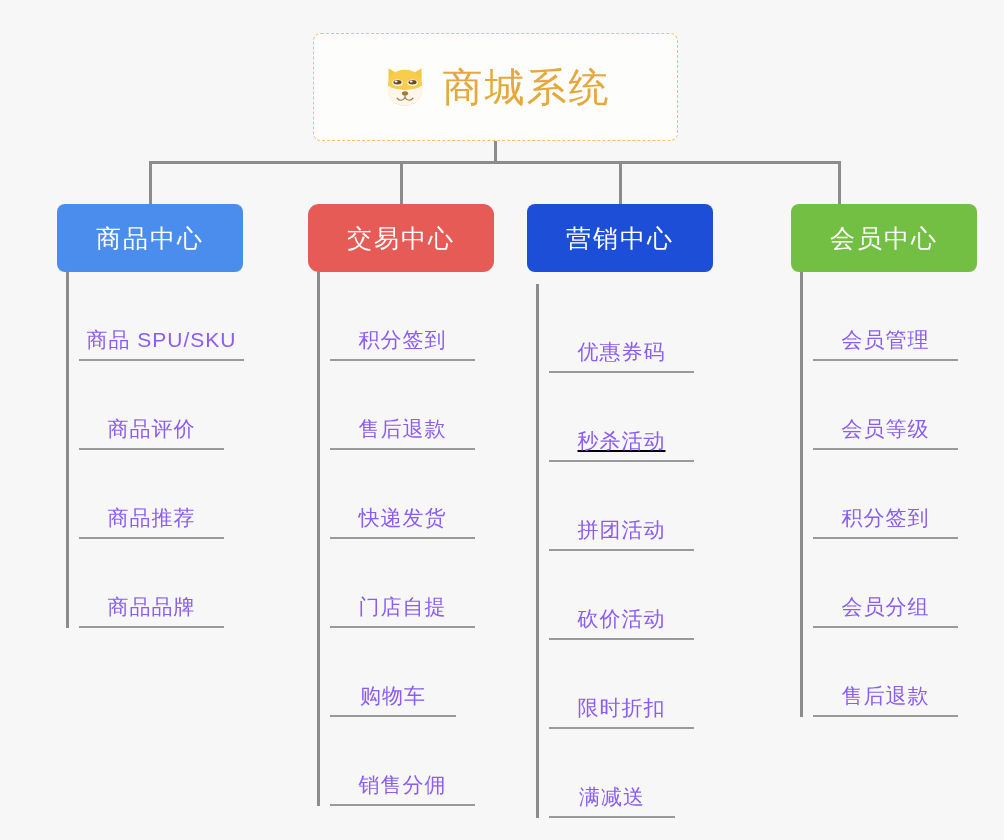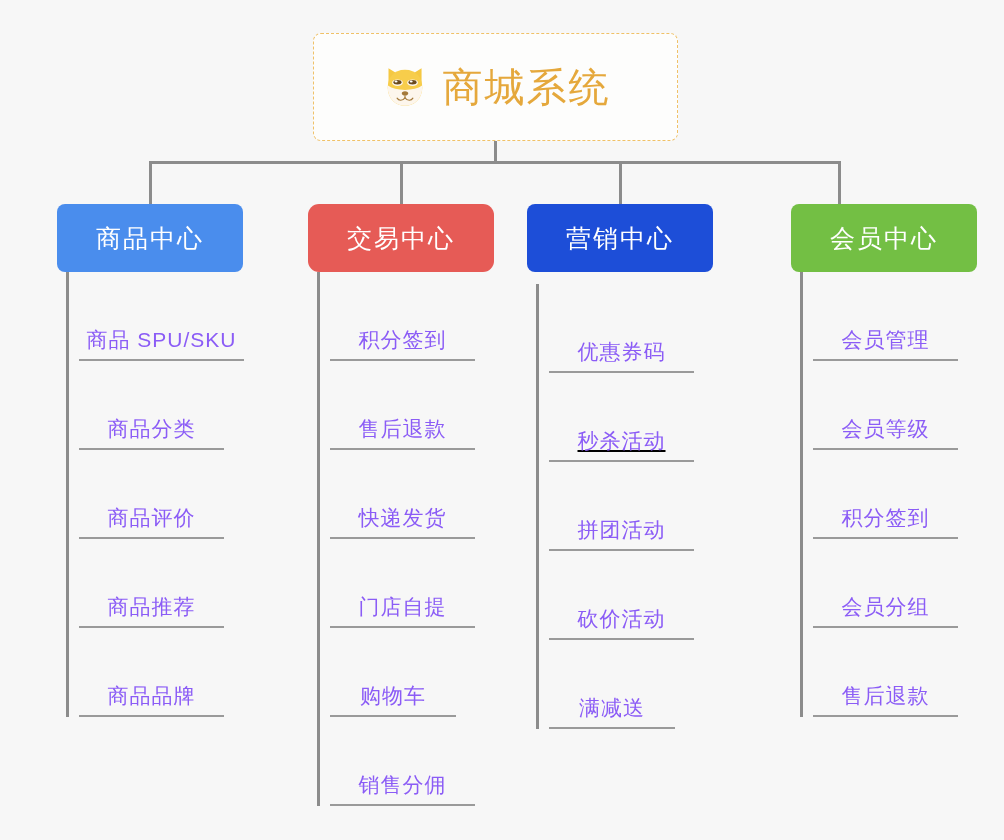--- a/index.html
+++ b/index.html
@@ -142,23 +142,20 @@
 
   <div class="column" style="left:57px; width:186px;">
     <div class="cat-box" style="background:#4a8ded;">
       <span>商品中心</span>
     </div>
     <div class="leaf-stack">
       <div class="leaf" style="width:165px;">
           <span class="leaf-label">商品 SPU/SKU</span>
         </div>
       <div class="leaf" style="width:145px;">
-          <span class="leaf-label">商品分类</span>
-        </div>
-      <div class="leaf" style="width:145px;">
           <span class="leaf-label">商品评价</span>
         </div>
       <div class="leaf" style="width:145px;">
           <span class="leaf-label">商品推荐</span>
         </div>
       <div class="leaf" style="width:145px;">
           <span class="leaf-label">商品品牌</span>
         </div>
     </div>
   </div>
@@ -199,20 +196,23 @@
         </div>
       <div class="leaf" style="width:145px;text-decoration:underline;">
           <span class="leaf-label">秒杀活动</span>
         </div>
       <div class="leaf" style="width:145px;">
           <span class="leaf-label">拼团活动</span>
         </div>
       <div class="leaf" style="width:145px;">
           <span class="leaf-label">砍价活动</span>
         </div>
+      <div class="leaf" style="width:145px;">
+          <span class="leaf-label">限时折扣</span>
+        </div>
       <div class="leaf" style="width:126px;">
           <span class="leaf-label">满减送</span>
         </div>
     </div>
   </div>
 
   <div class="column" style="left:791px; width:186px;">
     <div class="cat-box" style="background:#73bf44;">
       <span>会员中心</span>
     </div>

